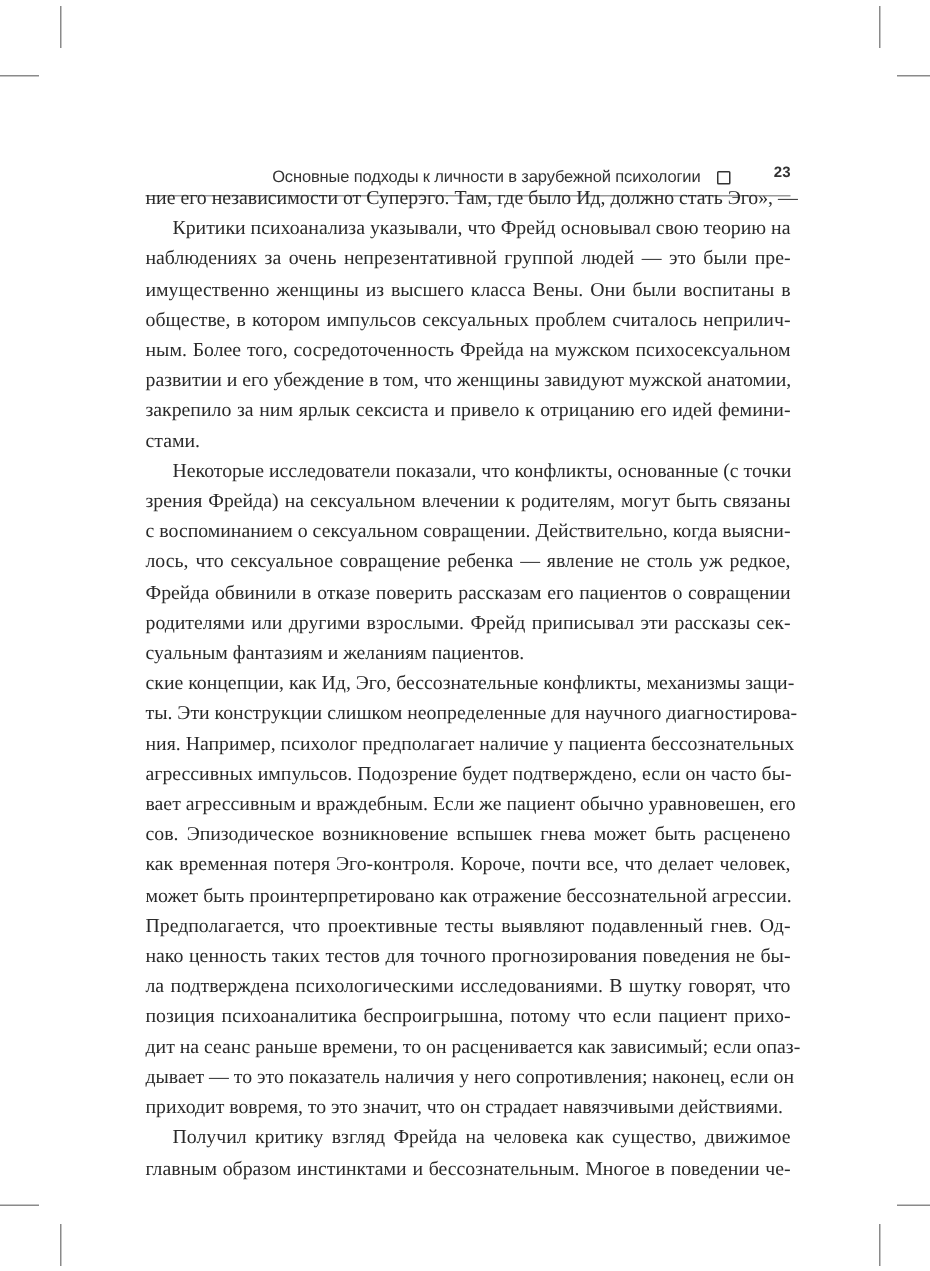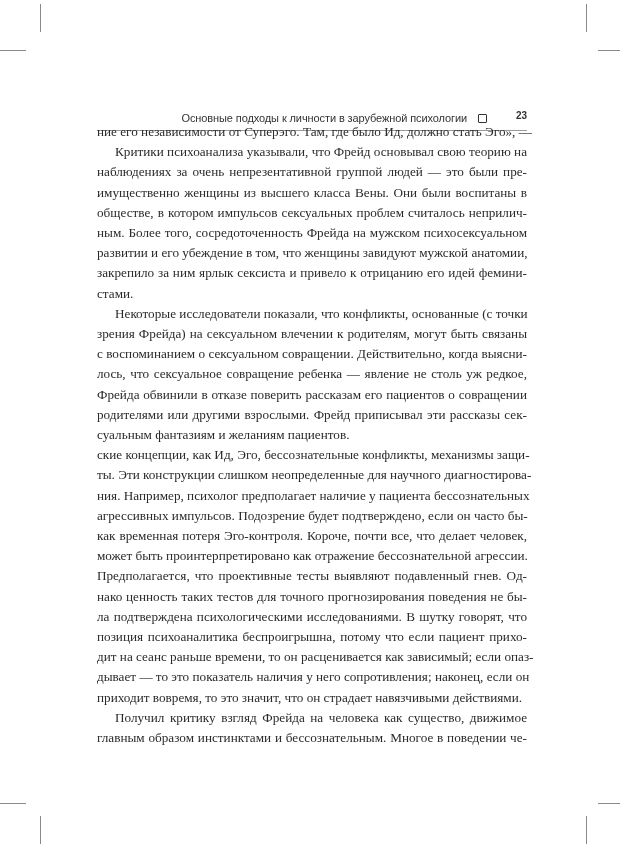--- a/index.html
+++ b/index.html
@@ -55,20 +55,22 @@
       <span class="line">лось, что сексуальное совращение ребенка — явление не столь уж редкое,</span>
       <span class="line">Фрейда обвинили в отказе поверить рассказам его пациентов о совращении</span>
       <span class="line">родителями или другими взрослыми. Фрейд приписывал эти рассказы сек-</span>
       <span class="line last">суальным фантазиям и желаниям пациентов.</span>
     </p>
     <p>
       <span class="line">ские концепции, как Ид, Эго, бессознательные конфликты, механизмы защи-</span>
       <span class="line">ты. Эти конструкции слишком неопределенные для научного диагностирова-</span>
       <span class="line">ния. Например, психолог предполагает наличие у пациента бессознательных</span>
       <span class="line">агрессивных импульсов. Подозрение будет подтверждено, если он часто бы-</span>
+      <span class="line">вает агрессивным и враждебным. Если же пациент обычно уравновешен, его</span>
+      <span class="line">сов. Эпизодическое возникновение вспышек гнева может быть расценено</span>
       <span class="line">как временная потеря Эго-контроля. Короче, почти все, что делает человек,</span>
       <span class="line">может быть проинтерпретировано как отражение бессознательной агрессии.</span>
       <span class="line">Предполагается, что проективные тесты выявляют подавленный гнев. Од-</span>
       <span class="line">нако ценность таких тестов для точного прогнозирования поведения не бы-</span>
       <span class="line">ла подтверждена психологическими исследованиями. В шутку говорят, что</span>
       <span class="line">позиция психоаналитика беспроигрышна, потому что если пациент прихо-</span>
       <span class="line">дит на сеанс раньше времени, то он расценивается как зависимый; если опаз-</span>
       <span class="line">дывает — то это показатель наличия у него сопротивления; наконец, если он</span>
       <span class="line last">приходит вовремя, то это значит, что он страдает навязчивыми действиями.</span>
     </p>

